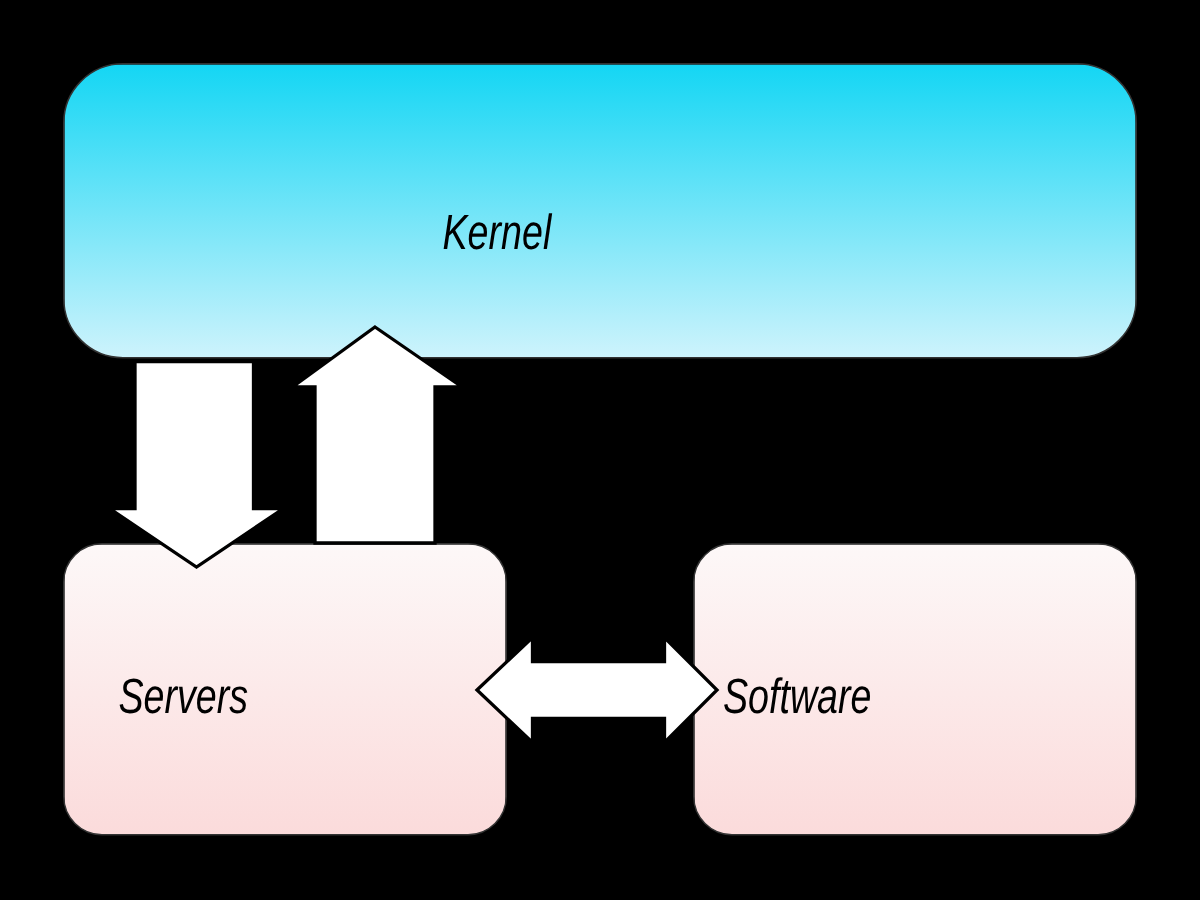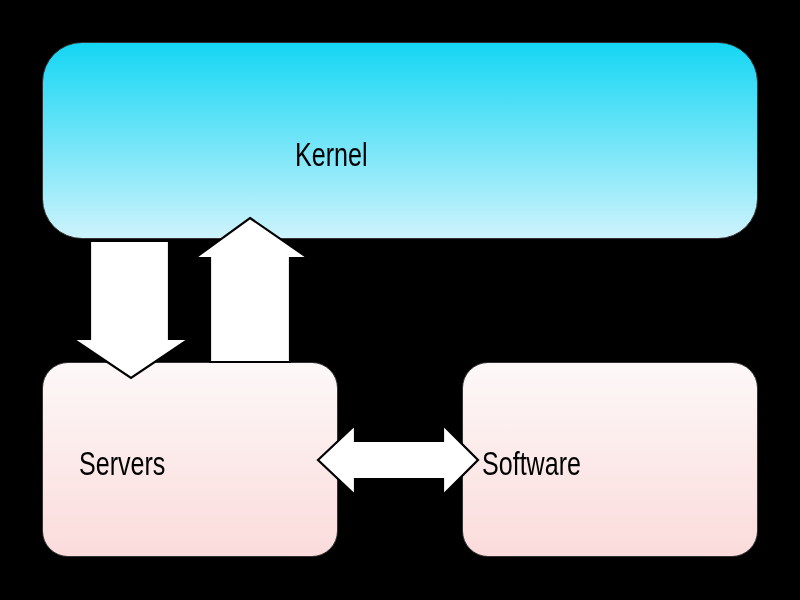--- a/index.html
+++ b/index.html
@@ -7,20 +7,21 @@
     padding: 0;
     background: #000;
     font-family: "Liberation Sans", sans-serif;
   }
   #stage {
     position: relative;
     width: 800px;
     height: 580px;
     background: var(--background, #000);
     overflow: hidden;
+    font-style: italic;
   }
   .node {
     position: absolute;
     box-sizing: border-box;
     border: 1.5px solid var(--box-border, #333);
   }
   .node.kernel {
     left: 42px; top: 42px;
     width: 716px; height: 197px;
     border-radius: 40px;

